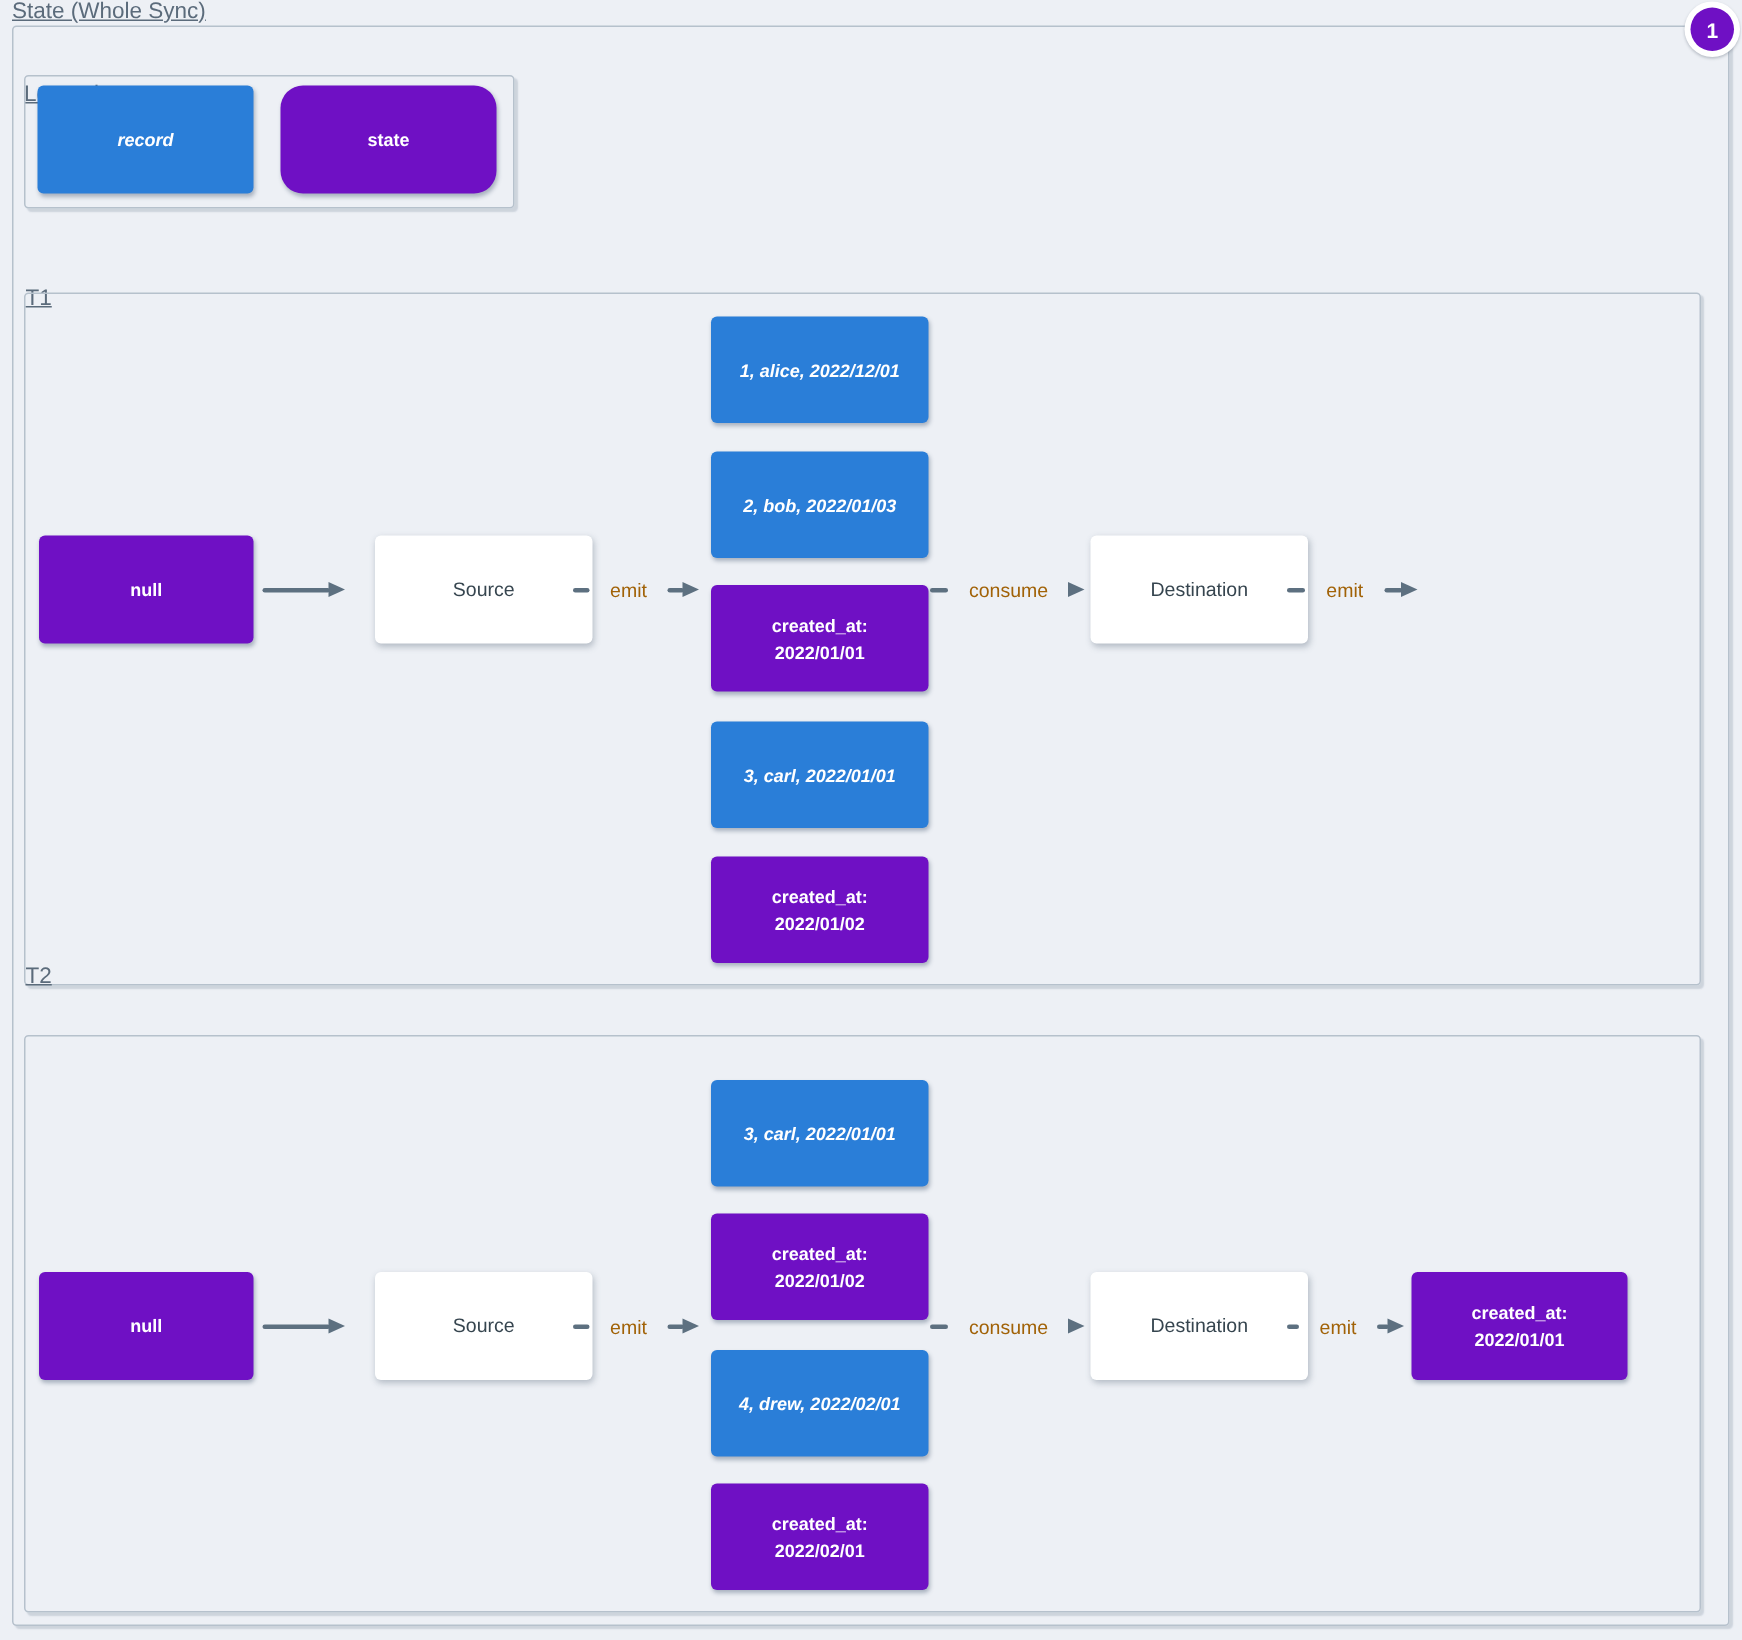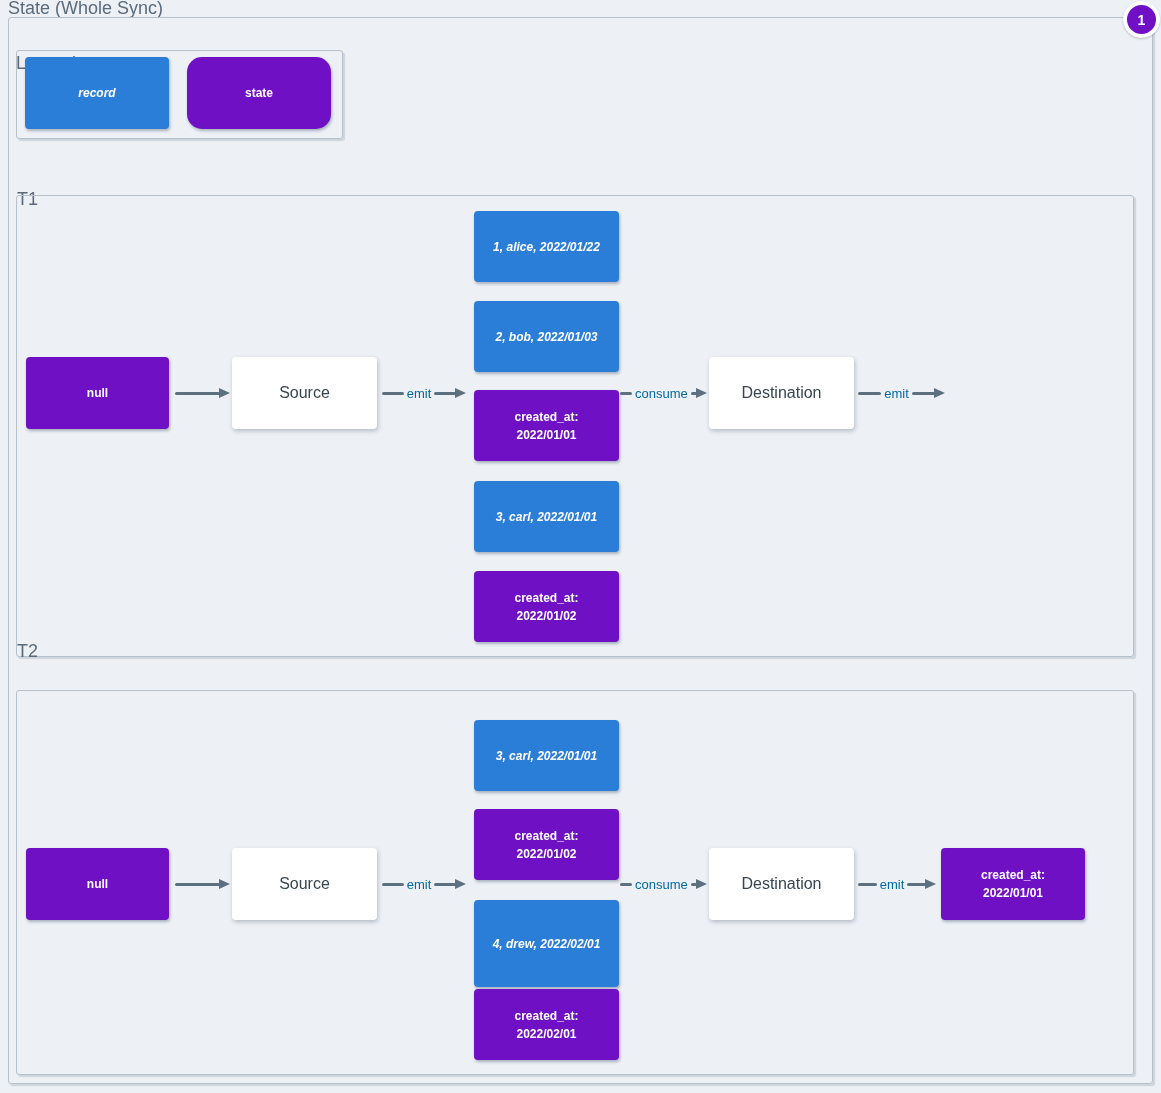--- a/index.html
+++ b/index.html
@@ -1,35 +1,35 @@
 <!DOCTYPE html>
 <html><head>
 <meta charset="utf-8">
 <style>
   html,body{margin:0;padding:0;background:#edf0f5;font-family:"Liberation Sans",sans-serif;}
   .canvas{position:relative;width:1161px;height:1093px;background:#edf0f5;overflow:hidden;}
 
   .group{position:absolute;border:1px solid #b6c1cc;border-radius:3px;
          box-shadow:2px 2px 1px rgba(167,178,191,.45);}
-  .group-label{position:absolute;font-size:18px;color:#5b6b7b;line-height:14px;}
+  .group-label{position:absolute;font-size:15px;color:#5b6b7b;line-height:14px;text-decoration:underline;}
 
   .node{position:absolute;display:flex;align-items:center;justify-content:center;
         text-align:center;border-radius:4px;font-size:12px;line-height:1.5;
         white-space:pre-line;}
   .node.record{background:#2a7ed8;color:#fff;font-weight:700;
         box-shadow:1px 2px 3px rgba(40,60,90,.35);font-style:italic;}
   .node.state{background:#6f10c4;color:#fff;font-weight:700;
         box-shadow:1px 2px 3px rgba(40,60,90,.35);}
-  .node.plain{background:#ffffff;color:#36454f;font-weight:400;font-size:16px;
-        box-shadow:1px 2px 4px rgba(110,125,140,.45);}
+  .node.plain{background:#ffffff;color:#36454f;font-weight:400;font-size:13px;
+        box-shadow:1px 2px 4px rgba(110,125,140,.45);margin-left:18px;}
 
   .connector{position:absolute;display:flex;align-items:center;height:16px;}
   .connector .seg{height:3px;background:#5d7080;border-radius:1.5px;flex:1 1 auto;min-width:0;}
   .connector .seg.fixed{flex:0 0 12px;}
-  .connector .clabel{font-size:13px;color:#0369a1;margin:0 3px;white-space:nowrap;flex:0 0 auto;}
+  .connector .clabel{font-size:13px;color:#a16207;margin:0 14px;white-space:nowrap;flex:0 0 auto;}
   .connector .head{width:0;height:0;border-left:11px solid #5d7080;
         border-top:5.5px solid transparent;border-bottom:5.5px solid transparent;
         flex:0 0 auto;margin-left:-1px;}
 
   .badge-outer{position:absolute;left:1123px;top:1px;width:37px;height:37px;background:#fff;
         border-radius:50%;display:flex;align-items:center;justify-content:center;
         box-shadow:0 1px 2px rgba(100,110,125,.4);}
   .badge-inner{width:29px;height:29px;border-radius:50%;background:#6f10c4;color:#fff;
         font-weight:700;font-size:14px;display:flex;align-items:center;justify-content:center;}
 </style>
@@ -62,21 +62,21 @@
 
   <div class="node plain" style="left:232px;top:357px;width:145px;height:72px;">Source</div>
 
   <div class="connector" style="left:382px;top:385px;width:84px;">
     <div class="seg"></div>
     <div class="clabel">emit</div>
     <div class="seg"></div>
     <div class="head"></div>
   </div>
 
-  <div class="node record" style="left:474px;top:211px;width:145px;height:71px;">1, alice, 2022/01/22</div>
+  <div class="node record" style="left:474px;top:211px;width:145px;height:71px;">1, alice, 2022/12/01</div>
   <div class="node record" style="left:474px;top:301px;width:145px;height:71px;">2, bob, 2022/01/03</div>
   <div class="node state" style="left:474px;top:390px;width:145px;height:71px;">created_at:
 2022/01/01</div>
   <div class="node record" style="left:474px;top:481px;width:145px;height:71px;">3, carl, 2022/01/01</div>
   <div class="node state" style="left:474px;top:571px;width:145px;height:71px;">created_at:
 2022/01/02</div>
 
   <div class="connector" style="left:620px;top:385px;width:87px;">
     <div class="seg fixed"></div>
     <div class="clabel">consume</div>
@@ -108,21 +108,21 @@
   <div class="connector" style="left:382px;top:876px;width:84px;">
     <div class="seg"></div>
     <div class="clabel">emit</div>
     <div class="seg"></div>
     <div class="head"></div>
   </div>
 
   <div class="node record" style="left:474px;top:720px;width:145px;height:71px;">3, carl, 2022/01/01</div>
   <div class="node state" style="left:474px;top:809px;width:145px;height:71px;">created_at:
 2022/01/02</div>
-  <div class="node record" style="left:474px;top:900px;width:145px;height:87px;">4, drew, 2022/02/01</div>
+  <div class="node record" style="left:474px;top:900px;width:145px;height:71px;">4, drew, 2022/02/01</div>
   <div class="node state" style="left:474px;top:989px;width:145px;height:71px;">created_at:
 2022/02/01</div>
 
   <div class="connector" style="left:620px;top:876px;width:87px;">
     <div class="seg fixed"></div>
     <div class="clabel">consume</div>
     <div class="seg"></div>
     <div class="head"></div>
   </div>
 

